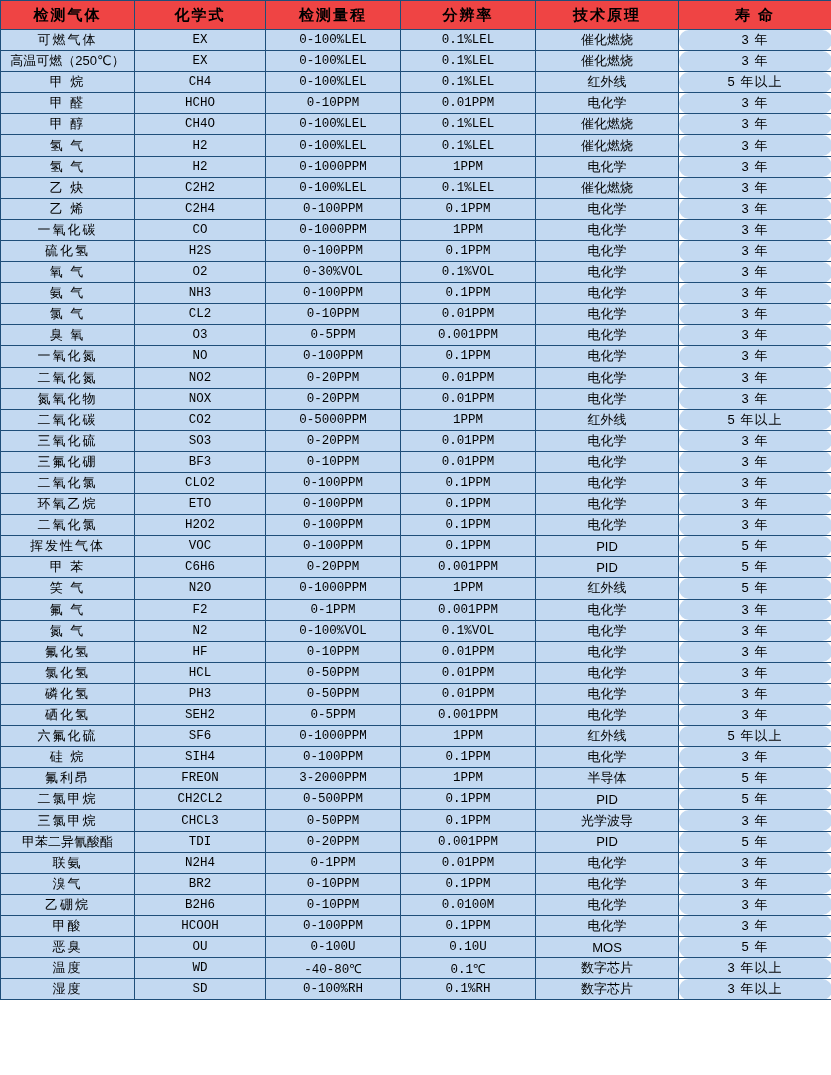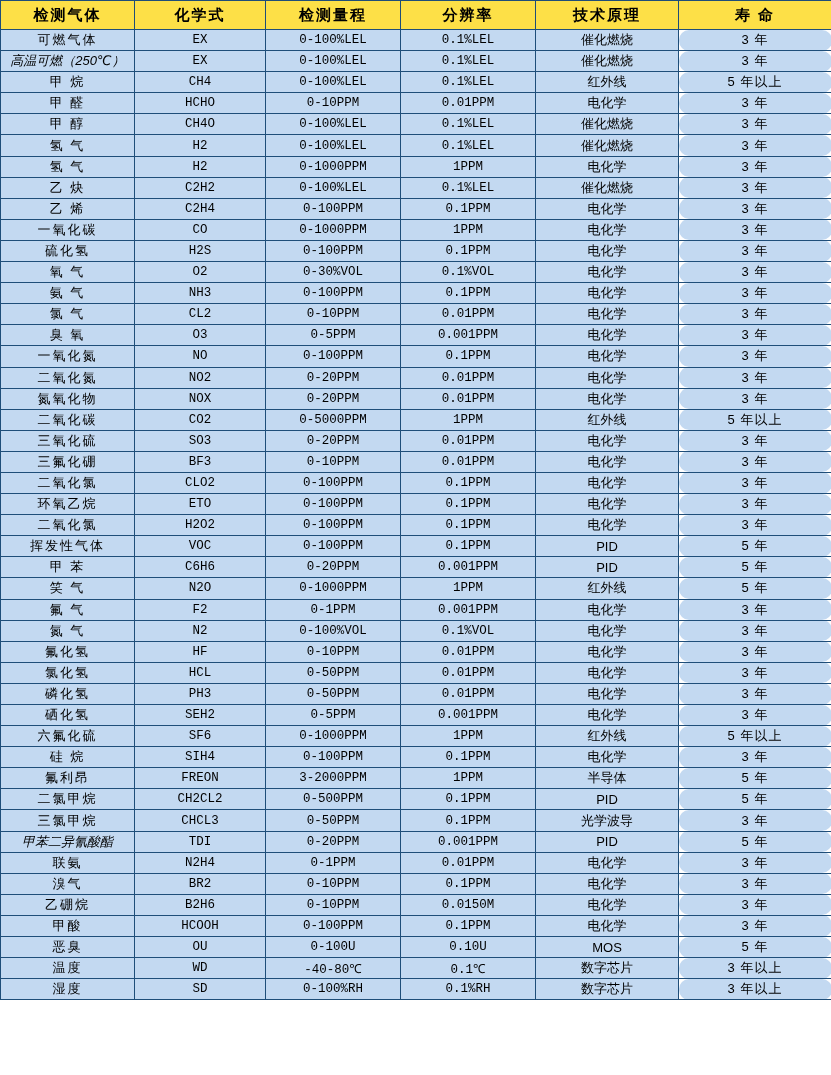--- a/index.html
+++ b/index.html
@@ -27,21 +27,21 @@
   #gas-table td {
     border: 1px solid #1f4e79;
     text-align: center;
     vertical-align: middle;
     color: #000000;
     padding: 0;
     overflow: hidden;
     white-space: nowrap;
   }
   #gas-table thead th {
-    background: #fde047;
+    background: #ef4444;
     height: 28px;
     font-size: 15px;
     font-weight: bold;
     letter-spacing: 2px;
   }
   #gas-table tbody td {
     background: #c3d9f1;
     height: 20.1px;
     font-size: 13px;
     font-weight: normal;
@@ -54,21 +54,20 @@
     font-family: "Liberation Mono", "DejaVu Sans Mono", monospace;
     font-size: 12.5px;
     letter-spacing: 0;
   }
   #gas-table tbody td.life {
     letter-spacing: 1px;
     border-radius: 10px;
   }
   #gas-table tbody tr td.name.narrow {
     letter-spacing: 0px;
-    font-style: italic;
   }
 </style>
 </head>
 <body>
 
 <table id="gas-table">
   <colgroup>
     <col class="c0">
       <col class="c1">
       <col class="c2">
@@ -412,21 +411,21 @@
         <td class="mono">BR2</td>
         <td class="mono">0-10PPM</td>
         <td class="mono">0.1PPM</td>
         <td class="principle">电化学</td>
         <td class="life">3 年</td>
       </tr>
       <tr>
         <td class="name">乙硼烷</td>
         <td class="mono">B2H6</td>
         <td class="mono">0-10PPM</td>
-        <td class="mono">0.0150M</td>
+        <td class="mono">0.0100M</td>
         <td class="principle">电化学</td>
         <td class="life">3 年</td>
       </tr>
       <tr>
         <td class="name">甲酸</td>
         <td class="mono">HCOOH</td>
         <td class="mono">0-100PPM</td>
         <td class="mono">0.1PPM</td>
         <td class="principle">电化学</td>
         <td class="life">3 年</td>

